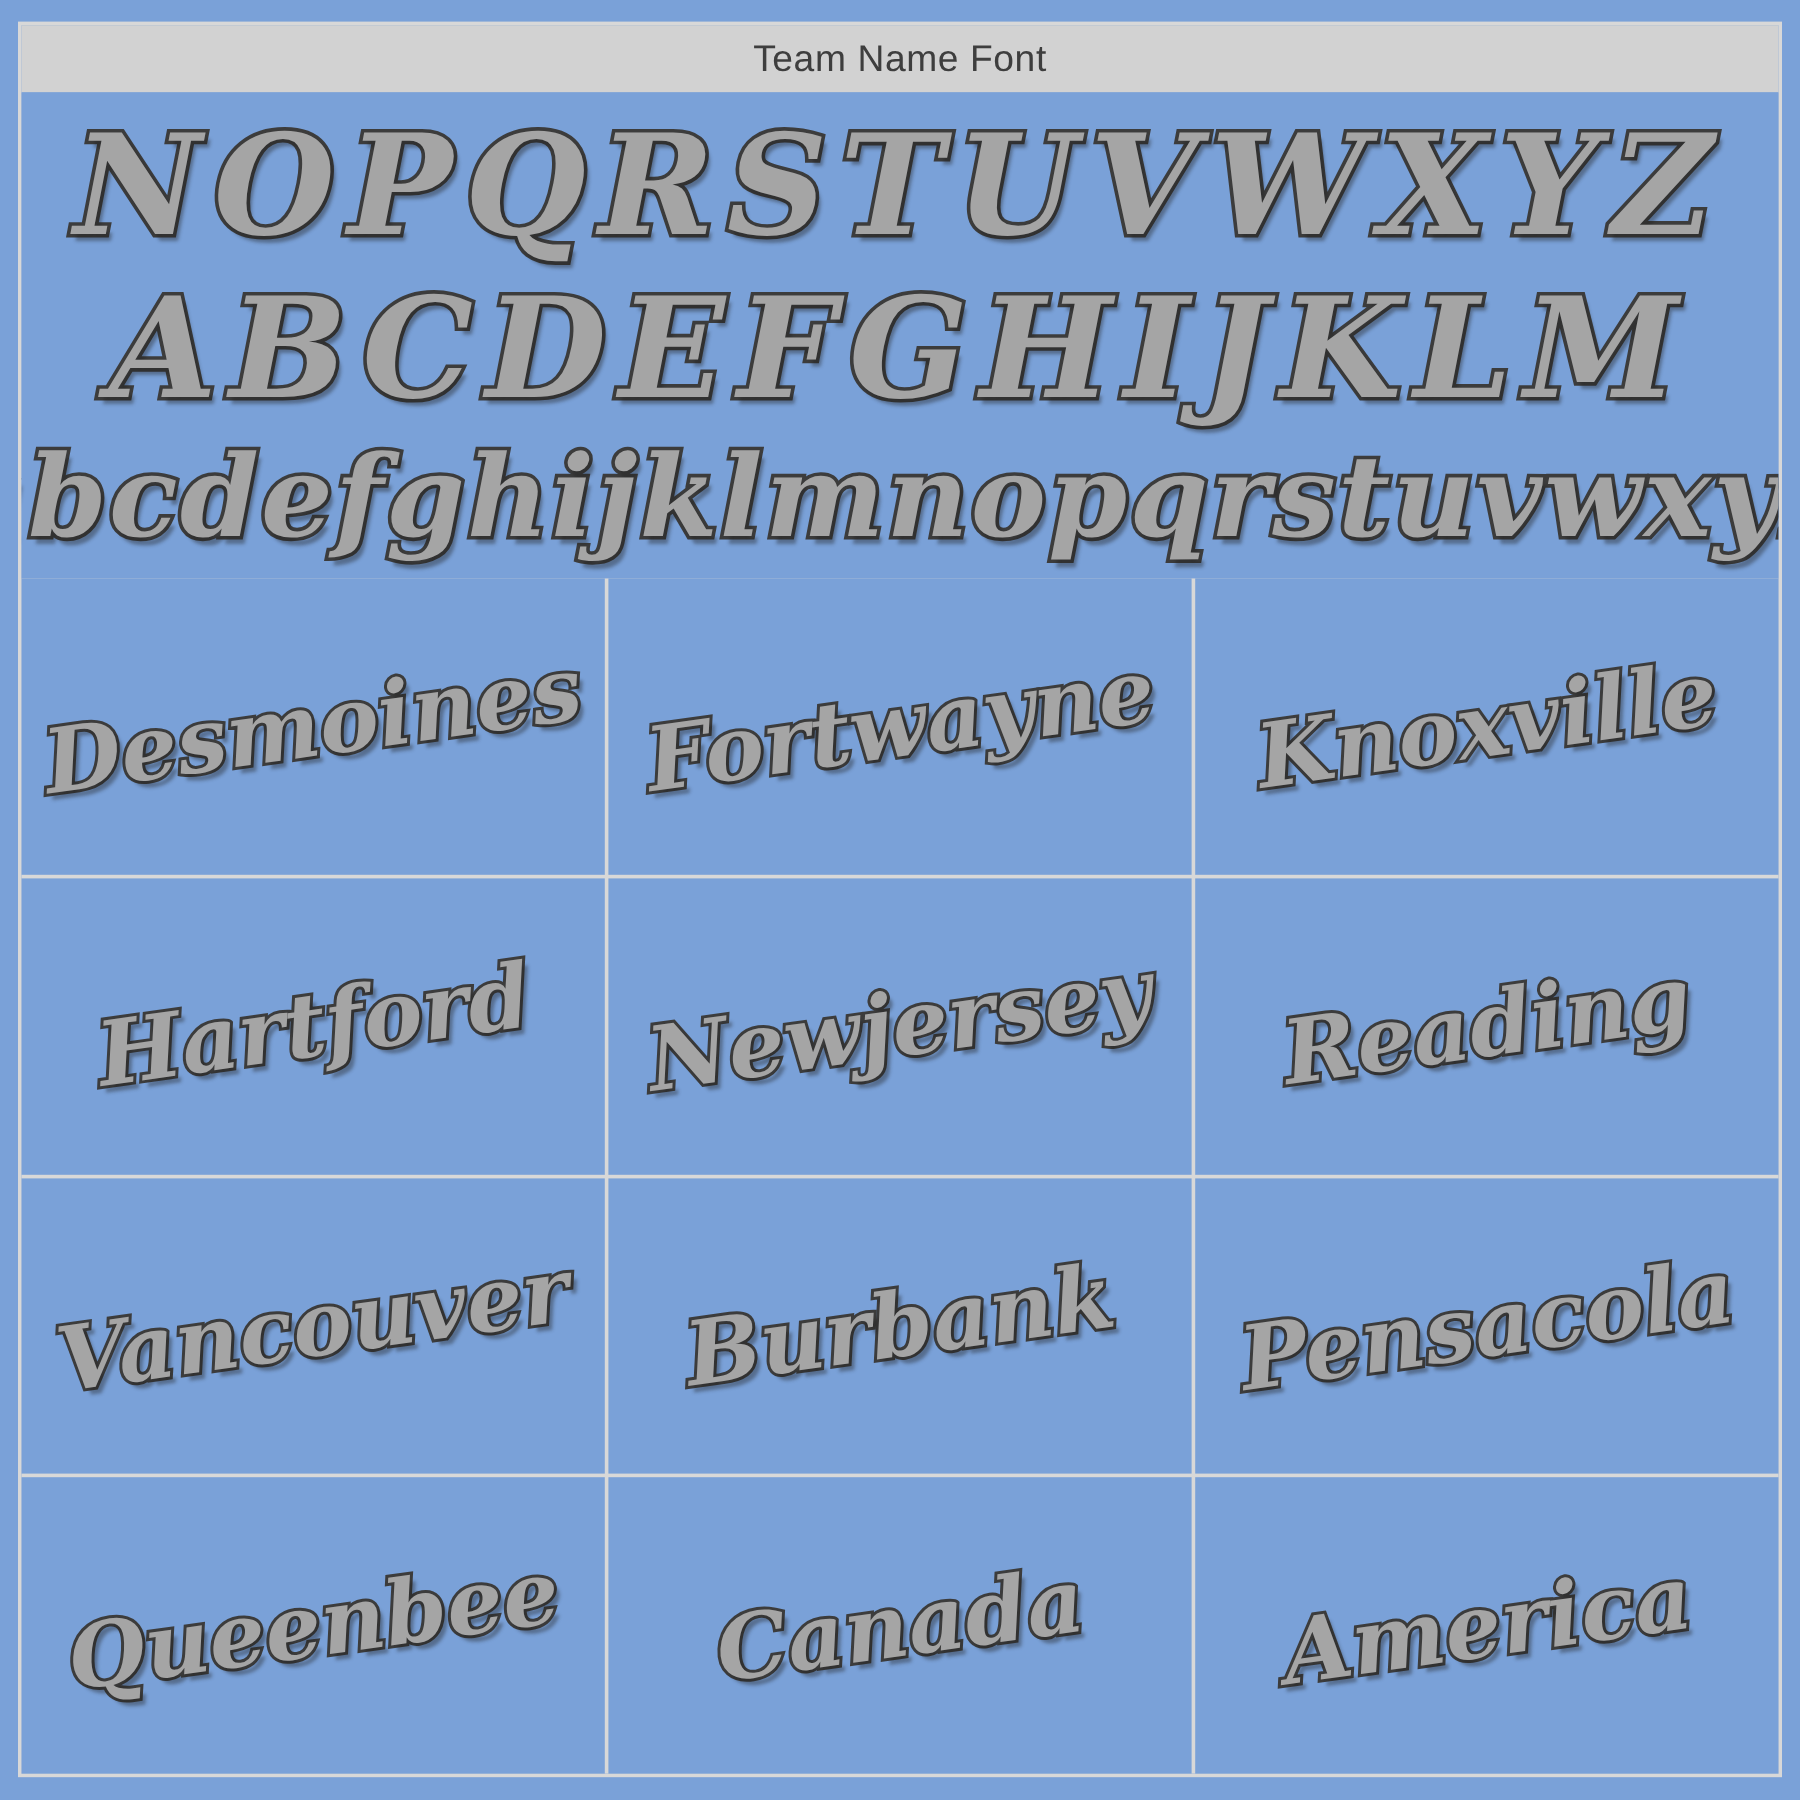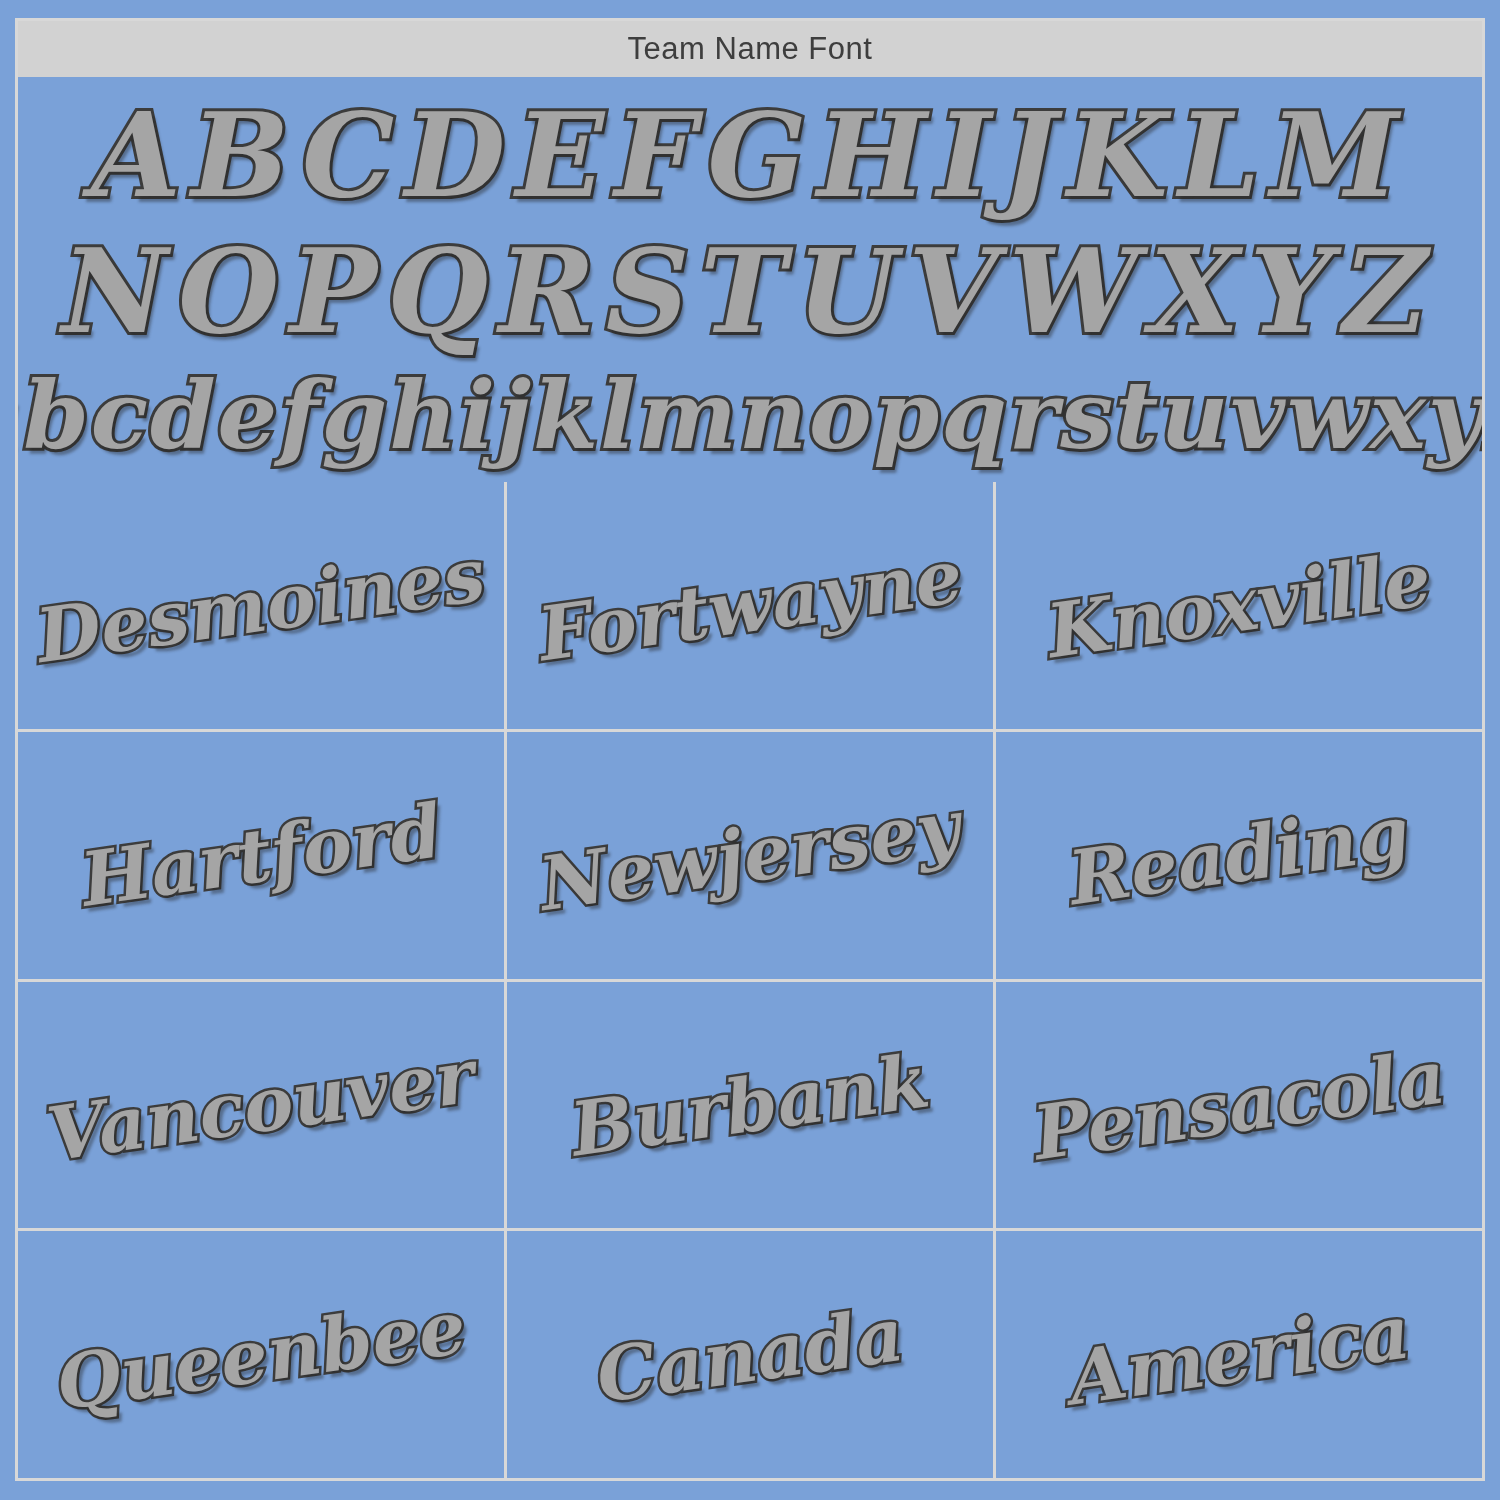--- a/index.html
+++ b/index.html
@@ -90,22 +90,22 @@
 </head>
 <body>
 
 <div class="spec-table">
 
   <div class="bar">
     <span>Team Name Font</span>
   </div>
 
   <div class="alphabet">
+    <div class="script script-line upper">NOPQRSTUVWXYZ</div>
     <div class="script script-line upper">ABCDEFGHIJKLM</div>
-    <div class="script script-line upper">NOPQRSTUVWXYZ</div>
     <div class="script script-line lower">abcdefghijklmnopqrstuvwxyz</div>
   </div>
 
 
   <div class="example-grid">
     <div class="cell">
       <span class="script word">Desmoines</span>
     </div>
     <div class="cell">
       <span class="script word">Fortwayne</span>

